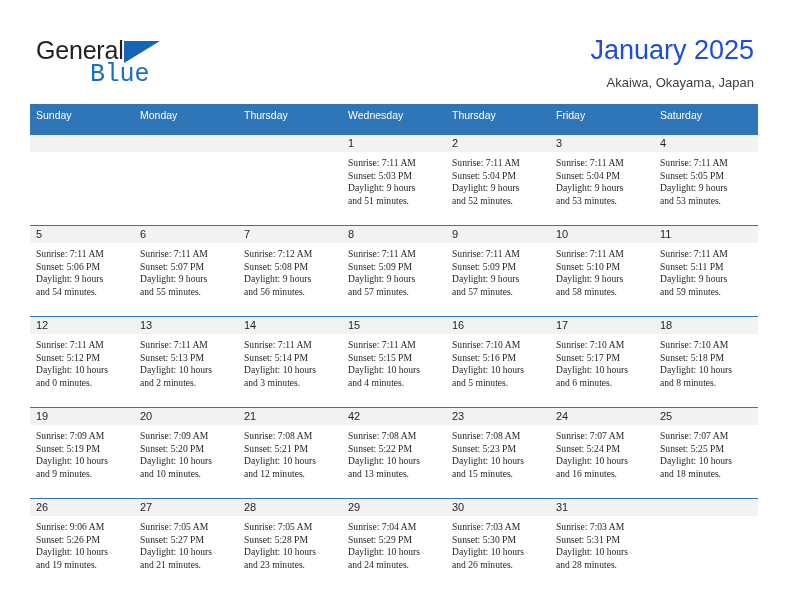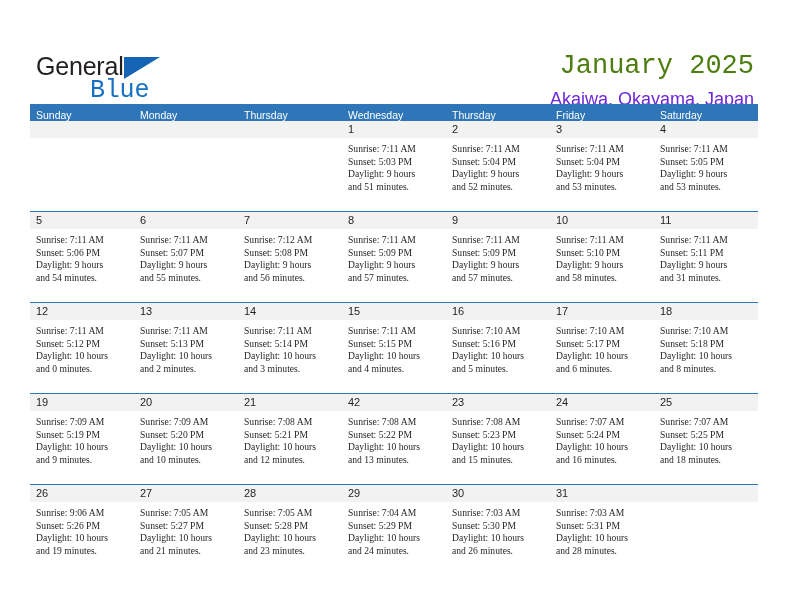--- a/index.html
+++ b/index.html
@@ -21,21 +21,20 @@
     box-sizing: border-box;
   }
 
   
   .header {
     position: absolute;
     left: 0;
     top: 0;
     width: 792px;
     height: 80px;
-    margin-top: 16px;
   }
   .brand {
     position: absolute;
     left: 36px;
     top: 36px;
     width: 200px;
     height: 52px;
   }
   .brand-general {
     position: absolute;
@@ -69,50 +68,49 @@
 
   .title-block {
     position: absolute;
     right: 38px;
     top: 34px;
     text-align: right;
   }
   .cal-title {
     font-size: 27px;
     line-height: 32px;
-    color: #4d7c0f;
+    color: #1d4ed8;
     font-weight: normal;
     margin: 0;
     white-space: nowrap;
-    font-family: Liberation Mono, monospace;
   }
   .cal-subtitle {
-    font-size: 18px;
+    font-size: 13px;
     line-height: 20px;
-    color: #6d28d9;
+    color: #404040;
     margin: 7px 0 0 0;
     white-space: nowrap;
   }
 
   
   .calendar {
     position: absolute;
     left: 30px;
     top: 104px;
     width: 728px;
     border-collapse: collapse;
     table-layout: fixed;
   }
   .calendar th {
     background: #2e76b8;
     color: #ffffff;
     font-size: 10.5px;
     font-weight: normal;
     text-align: left;
-    padding: 5px 0 0 6px;
+    padding: 5px 0 14px 6px;
     height: 12px;
     line-height: 12px;
     border: none;
   }
   .calendar td {
     width: 104px;
     height: 90px;
     vertical-align: top;
     padding: 0;
     border: none;
@@ -316,21 +314,21 @@
               </div>
             </div>
           </td>
           <td>
             <div class="cell-inner">
               <div class="date-band">11</div>
               <div class="cell-body">
                 <div>Sunrise: 7:11 AM</div>
                 <div>Sunset: 5:11 PM</div>
                 <div>Daylight: 9 hours</div>
-                <div>and 31 minutes.</div>
+                <div>and 59 minutes.</div>
               </div>
             </div>
           </td>
         </tr>
         <tr class="week-row">
           <td>
             <div class="cell-inner">
               <div class="date-band">12</div>
               <div class="cell-body">
                 <div>Sunrise: 7:11 AM</div>

